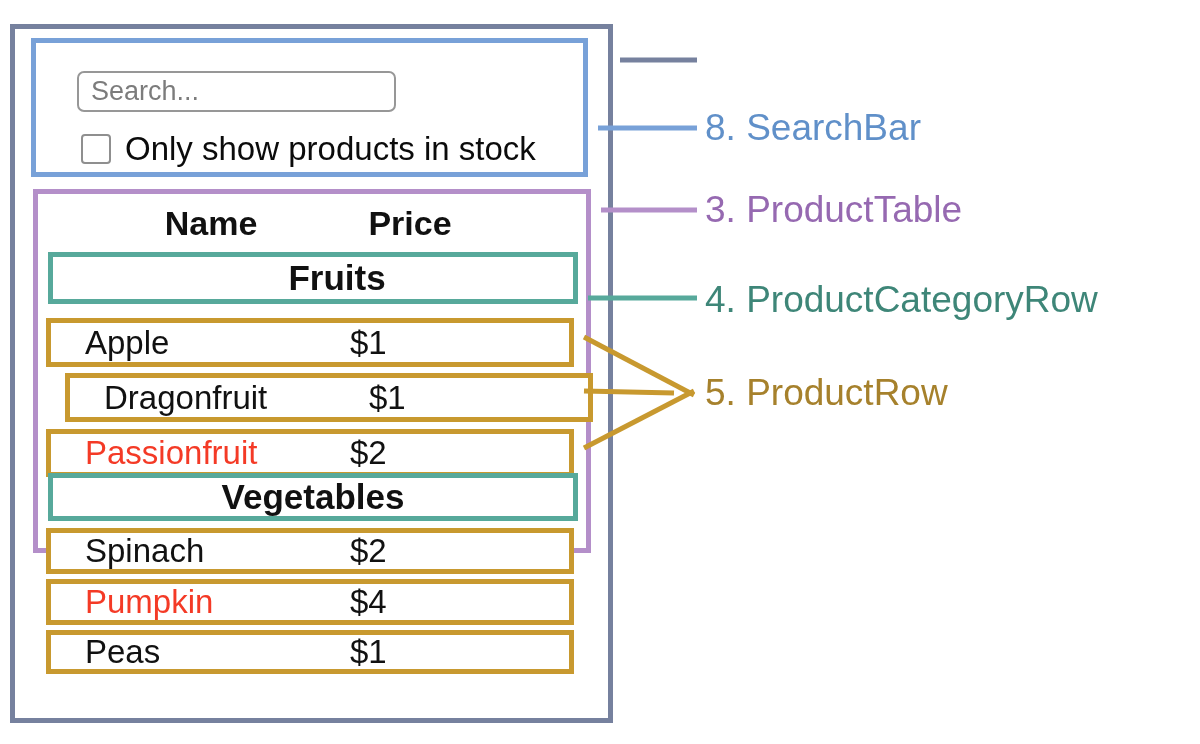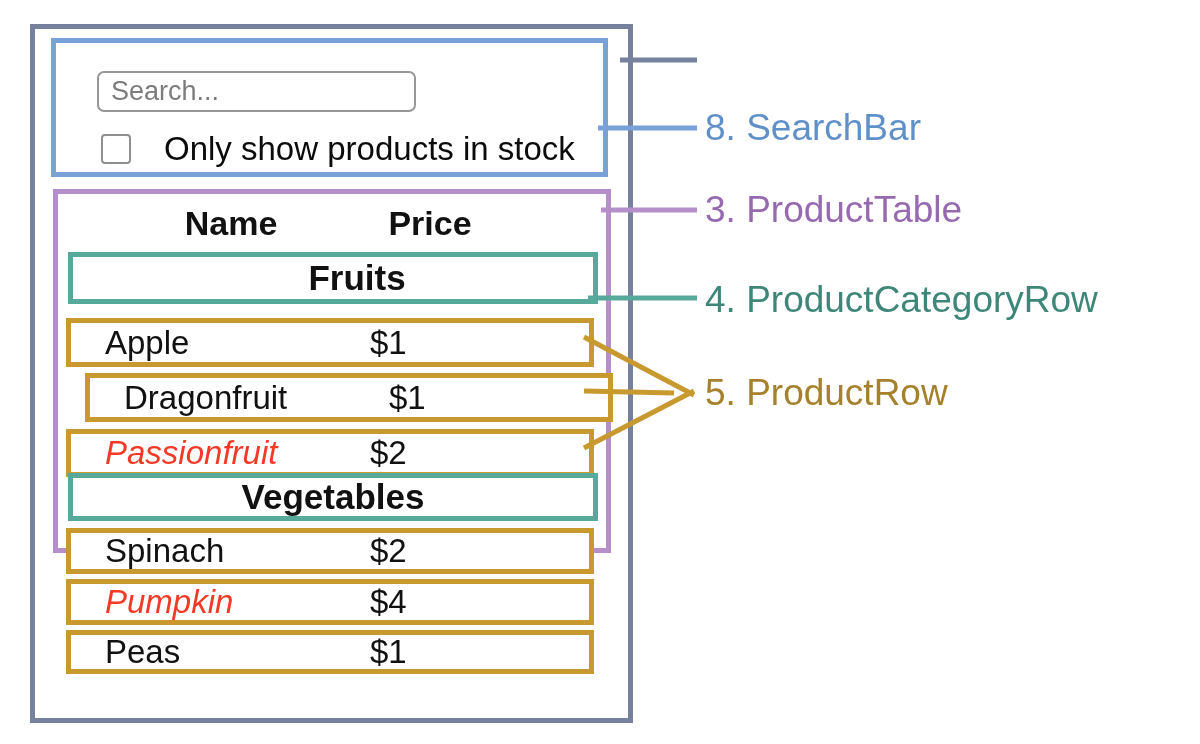--- a/index.html
+++ b/index.html
@@ -3,36 +3,36 @@
 <meta charset="utf-8">
 <style>
   html,body{margin:0;padding:0;background:#fff;}
   .canvas{
     position:relative;width:1200px;height:744px;background:#fff;overflow:hidden;
     font-family:"Liberation Sans", sans-serif;color:#111;
   }
   .box{position:absolute;box-sizing:border-box;background:#fff;}
 
   
-  .outer{left:30px;top:24px;width:603px;height:699px;border:5px solid #76819e;}
+  .outer{left:10px;top:24px;width:603px;height:699px;border:5px solid #76819e;}
 
   
   .searchbar{left:16px;top:9px;width:557px;height:139px;border:5px solid #78a1d8;}
   .search-input{
     position:absolute;left:41px;top:28px;width:319px;height:41px;box-sizing:border-box;
     border:2px solid #979797;border-radius:7px;padding:0 12px;
     font-family:"Liberation Sans", sans-serif;font-size:27px;color:#333;background:#fff;
   }
   .search-input::placeholder{color:#7c7c7c;opacity:1;}
   .check-row{position:absolute;left:45px;top:87px;display:flex;align-items:center;}
   .checkbox{
     width:30px;height:30px;box-sizing:border-box;border:2px solid #8f8f8f;border-radius:4px;
     background:#fff;flex:0 0 auto;
   }
-  .check-label{margin-left:33px;font-size:33px;color:#0b0b0b;white-space:nowrap;}
+  .check-label{margin-left:14px;font-size:33px;color:#0b0b0b;white-space:nowrap;}
 
   
   .ptable{left:18px;top:160px;width:558px;height:364px;border:5px solid #b48fc9;}
   .th{position:absolute;top:10px;transform:translateX(-50%);font-size:34px;font-weight:bold;white-space:nowrap;}
   .th-name{left:173px;}
   .th-price{left:372px;}
 
   
   .catrow{
     position:absolute;box-sizing:border-box;left:10px;width:530px;height:52px;
@@ -42,21 +42,21 @@
   .cat-fruits{top:58px;padding-left:48px;}
   .cat-vegetables{top:279px;height:48px;}
 
   
   .prow{
     position:absolute;box-sizing:border-box;left:8px;width:528px;height:49px;
     border:5px solid #c8992f;background:#fff;display:flex;align-items:center;padding-left:34px;
   }
   .prow .pname{font-size:33px;white-space:nowrap;}
   .prow .pprice{position:absolute;left:299px;font-size:33px;}
-  .pname.oos{color:#f43a26;font-style:italic;}
+  .pname.oos{color:#f43a26;}
   .row-apple{top:124px;}
   .row-dragonfruit{top:179px;margin-left:19px;}
   .row-passionfruit{top:235px;height:48px;}
   .row-spinach{top:334px;height:46px;}
   .row-pumpkin{top:385px;height:46px;}
   .row-peas{top:436px;height:44px;}
 
   
   .lines{position:absolute;left:0;top:0;width:1200px;height:744px;z-index:10;pointer-events:none;}
 

